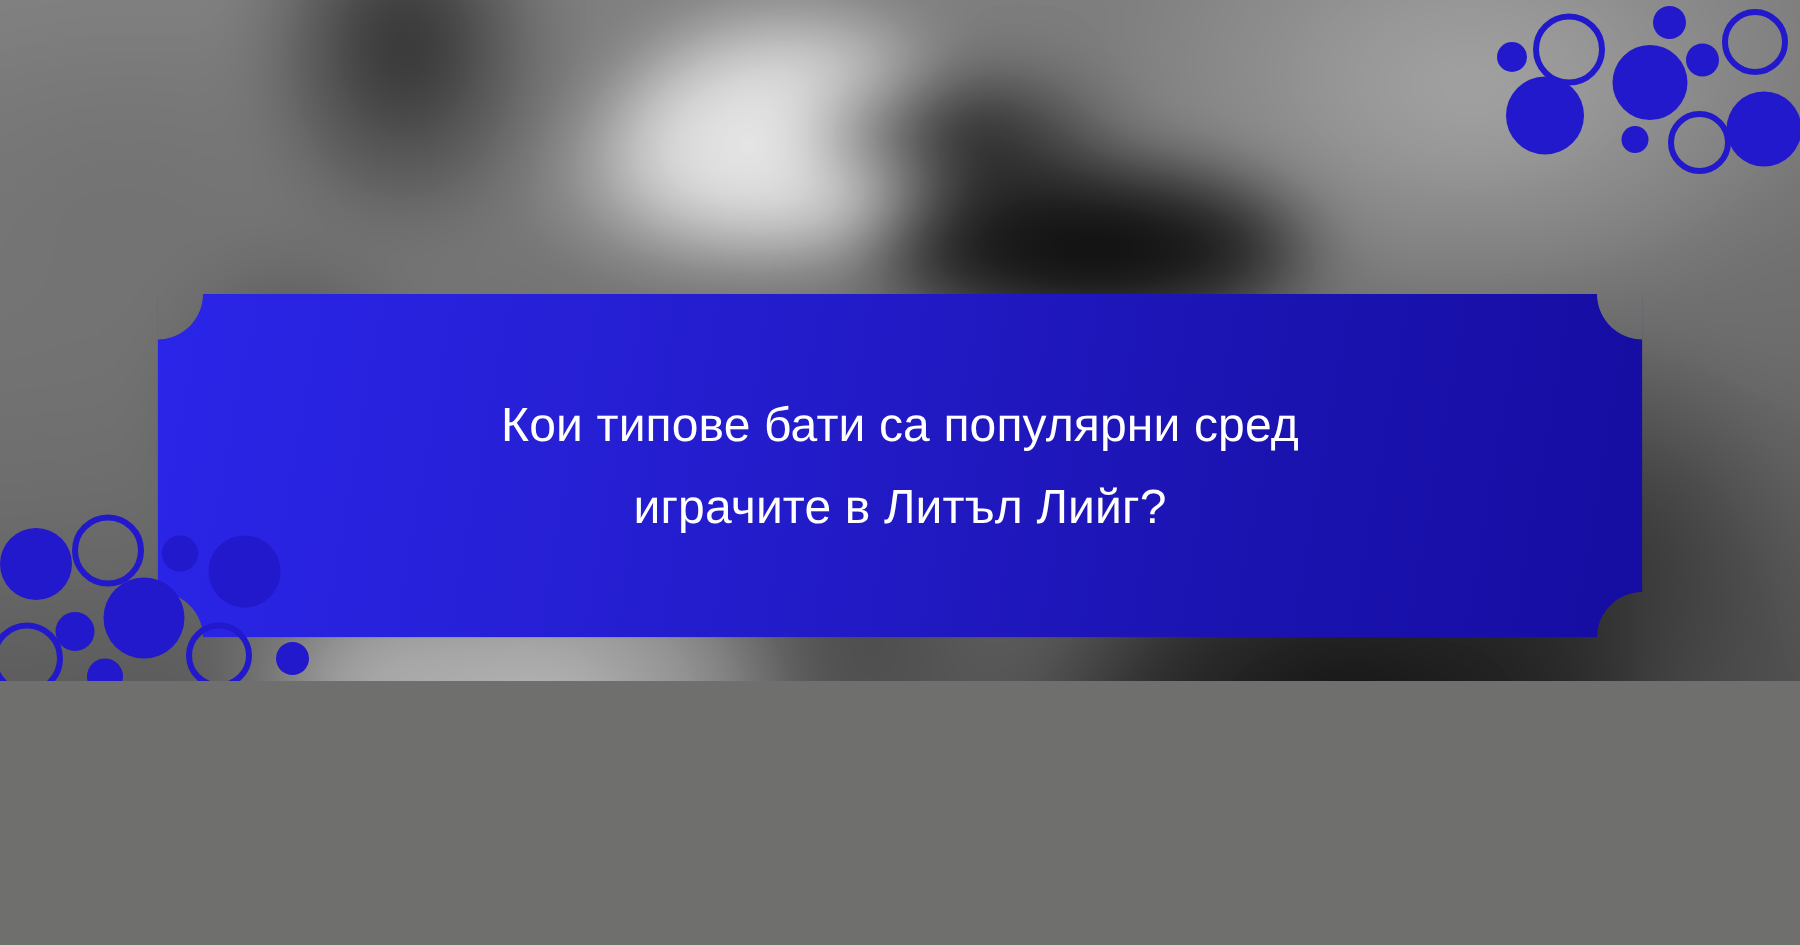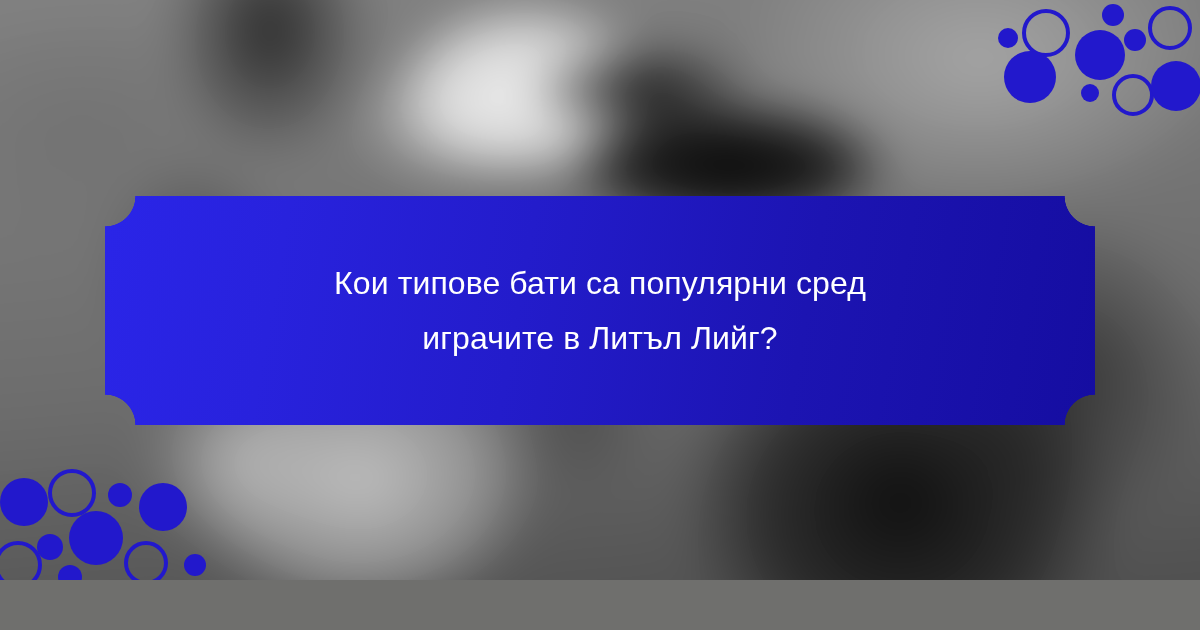--- a/index.html
+++ b/index.html
@@ -5,21 +5,21 @@
   * { margin:0; padding:0; box-sizing:border-box; }
   html, body {
     width:1200px; height:630px;
     overflow:hidden;
     font-family:"Liberation Sans", sans-serif;
     background:#6f6f6d;
   }
 
   #stage {
     position:relative;
-    width:1200px; height:580px;
+    width:1200px; height:454px;
     overflow:hidden;
     background:#75756f;
   }
 
   
   #photo-backdrop {
     position:absolute; inset:-60px;
     filter:blur(22px) grayscale(1) contrast(1.05);
     background-color:#7a7a76;
     background-image:

